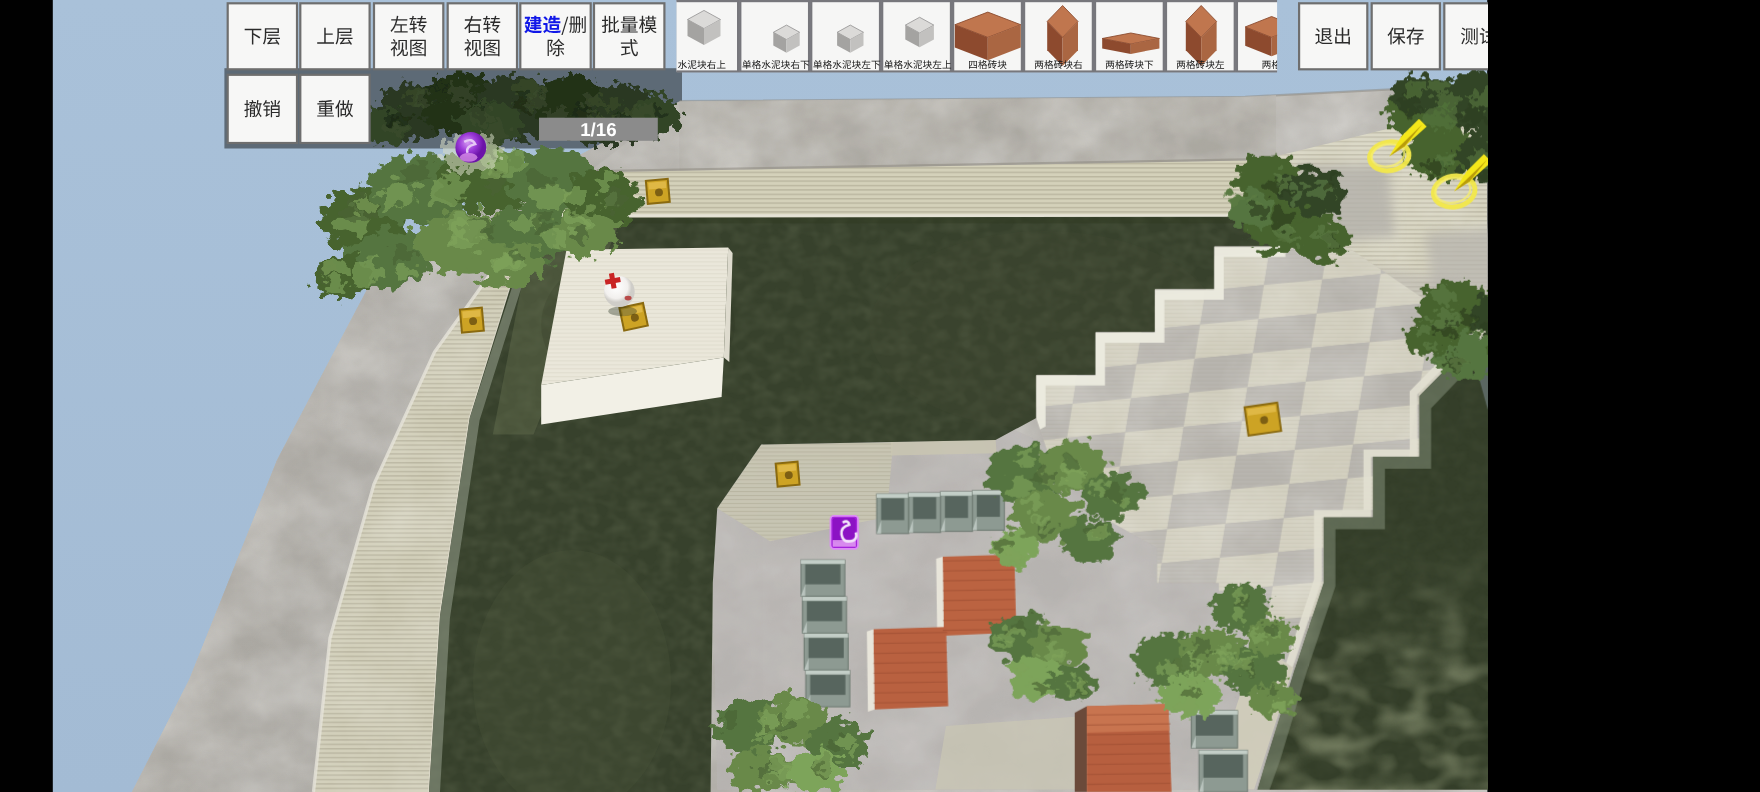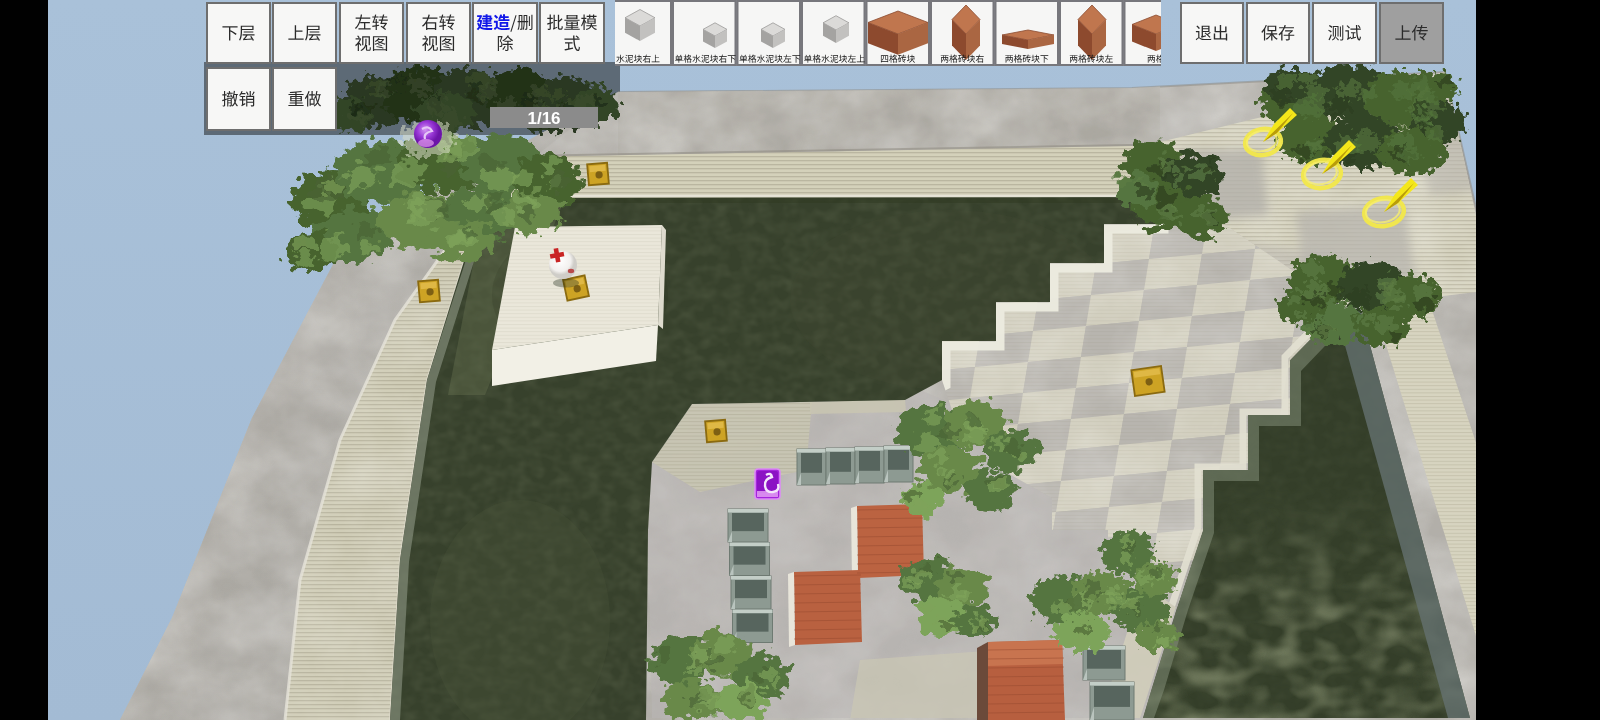--- a/index.html
+++ b/index.html
@@ -1,12 +1,12 @@
 <!DOCTYPE html>
-<html><head><meta charset="utf-8"><style>html,body{margin:0;padding:0;background:#000;}*{font-family:"Liberation Sans",sans-serif;}#stage{position:relative;width:1476px;height:720px;overflow:hidden;}</style></head><body>
+<html><head><meta charset="utf-8"><style>html,body{margin:0;padding:0;background:#000;}*{font-family:"Liberation Sans",sans-serif;}#stage{position:relative;width:1352px;height:720px;overflow:hidden;}</style></head><body>
 <div id="stage">
 <svg width="1600" height="720" viewBox="0 0 1600 720" xmlns="http://www.w3.org/2000/svg">
 <defs>
 <filter id="motW" x="-5%" y="-5%" width="110%" height="110%">
  <feTurbulence type="fractalNoise" baseFrequency="0.016 0.02" numOctaves="4" seed="11" result="n"></feTurbulence>
  <feColorMatrix in="n" type="matrix" values="0 0 0 0 1  0 0 0 0 1  0 0 0 0 0.98  0.9 0.9 0 0 -0.55"></feColorMatrix>
 </filter>
 <filter id="motD" x="-5%" y="-5%" width="110%" height="110%">
  <feTurbulence type="fractalNoise" baseFrequency="0.025 0.03" numOctaves="3" seed="29" result="n"></feTurbulence>
  <feColorMatrix in="n" type="matrix" values="0 0 0 0 0.45  0 0 0 0 0.44  0 0 0 0 0.42  0.8 0.8 0 0 -0.5"></feColorMatrix>

